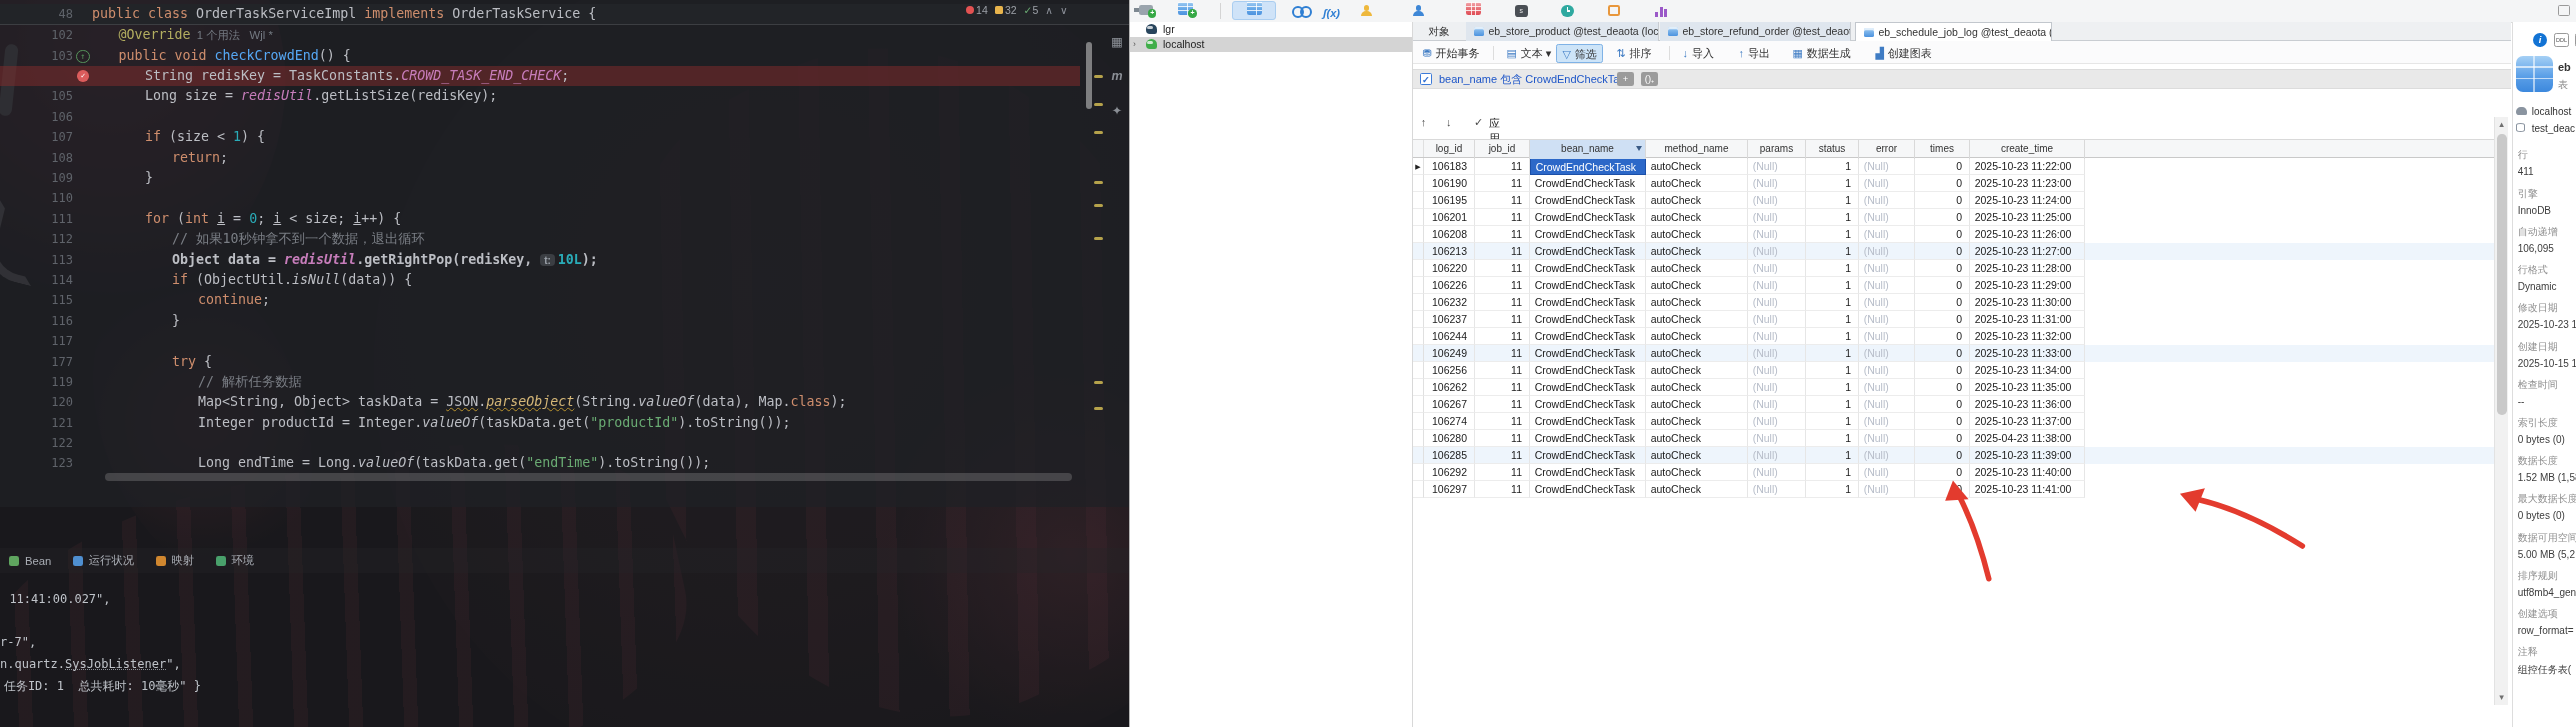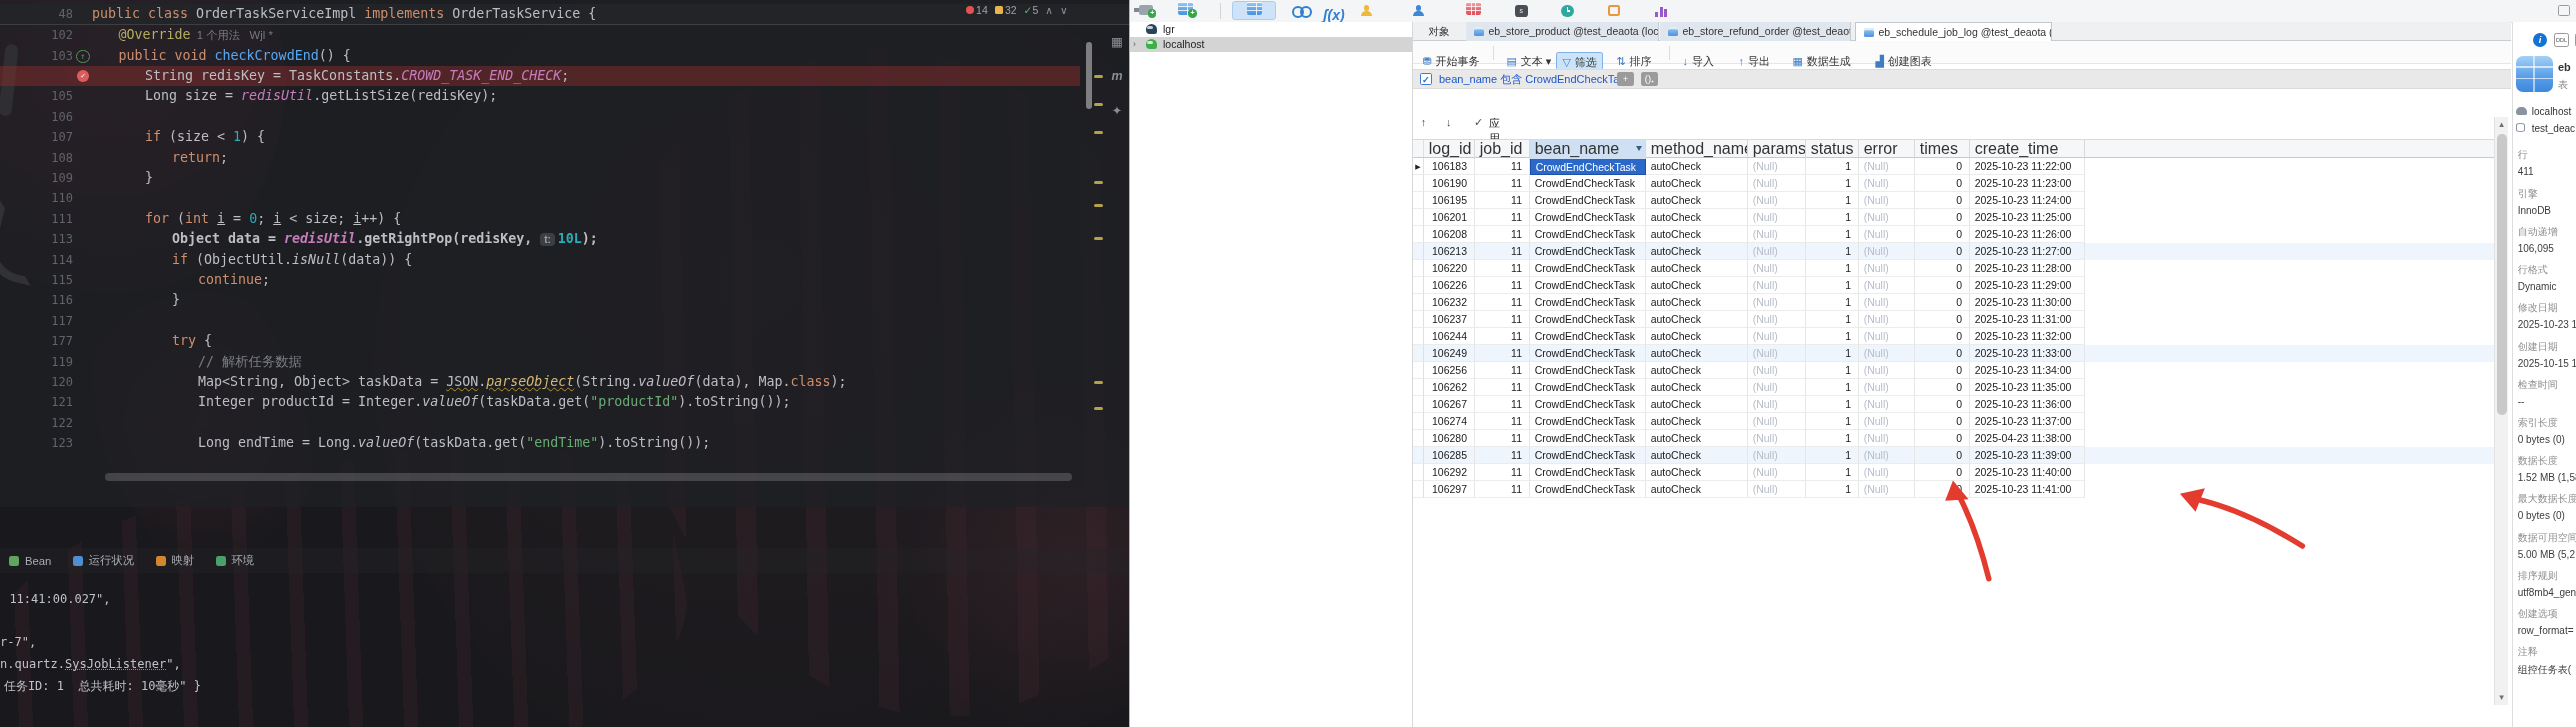--- a/index.html
+++ b/index.html
@@ -79,21 +79,21 @@
   .tbl-ic.pink{background:linear-gradient(180deg,#f2a9ae 0%,#e87278 50%,#df4c55 100%);}
   .plus-dot{position:absolute;right:-3.9px;bottom:-3.1px;width:8.6px;height:8.6px;border-radius:50%;background:#35a845;
       color:#fff;font-size:7px;line-height:8.6px;text-align:center;font-weight:bold;}
   .plug-ic{width:14px;height:9.4px;border-radius:2.3px;background:#9aa4ad;position:relative;margin-top:3.1px;}
   .plug-ic::before{content:"";position:absolute;left:-4.7px;top:2.3px;width:4.7px;height:4.7px;background:#7d8891;}
   .active-box{position:absolute;top:0.8px;width:44px;height:19.5px;background:#cfe3f8;border:0.8px solid #a9cdf0;
       border-radius:3.1px;box-sizing:border-box;}
   .glasses{width:20px;height:9.4px;margin-top:3.9px;position:relative;}
   .glasses::before,.glasses::after{content:"";position:absolute;top:0;width:7.8px;height:7.8px;border:2px solid #2f7fd3;border-radius:50%;}
   .glasses::before{left:0;} .glasses::after{right:0;}
-  .jx{color:#2f7fd3;font-size:14px;font-style:italic;font-weight:bold;margin-top:5px;}
+  .jx{color:#2f7fd3;font-size:11px;font-style:italic;font-weight:bold;margin-top:5px;}
   .person{width:11px;height:11px;position:relative;margin-top:3.1px;}
   .person::before{content:"";position:absolute;left:2.7px;top:0;width:5.5px;height:5.5px;border-radius:50%;background:#eeb83c;}
   .person::after{content:"";position:absolute;left:0;top:5.5px;width:11px;height:5.5px;border-radius:5.5px 5.5px 0 0;background:#eeb83c;}
   .person.blue::before,.person.blue::after{background:#3e87d6;}
   .darksq{width:12.5px;height:12.5px;border-radius:3.1px;background:#4a4f55;margin-top:2.3px;color:#e8e8e8;
       font-size:7px;line-height:12.5px;text-align:center;}
   .clock{width:12.5px;height:12.5px;border-radius:50%;background:#2fa9a0;margin-top:2.3px;position:relative;}
   .clock::before{content:"";position:absolute;left:5.5px;top:2.3px;width:1.6px;height:4.7px;background:#fff;}
   .clock::after{content:"";position:absolute;left:5.5px;top:5.5px;width:3.9px;height:1.6px;background:#fff;}
   .orangesq{width:11.7px;height:11.7px;border-radius:2.3px;border:2px solid #e8973c;margin-top:2.3px;box-sizing:border-box;}
@@ -112,38 +112,38 @@
   
   #nv-main{position:absolute;left:283px;top:22px;width:1098px;height:705px;}
   #tabstrip{position:absolute;left:0;top:0;width:1098px;height:19px;background:#eef0f2;border-bottom:0.8px solid #c9cdd2;box-sizing:border-box;}
   .tab{position:absolute;top:0;height:19px;line-height:18px;font-size:10.5px;color:#333;box-sizing:border-box;
       padding:0 7.8px;border-right:0.8px solid #c9cdd2;background:#dfe6ee;white-space:nowrap;overflow:hidden;}
   .tab.plain{background:transparent;border:none;}
   .tab.active{background:#fff;border:0.8px solid #c2c7cd;border-bottom:none;}
   .tbl-ic-sm{display:inline-block;width:10px;height:8.6px;border-radius:1.6px;margin-right:4.7px;vertical-align:-0.8px;
       background:linear-gradient(180deg,#9ecbf2,#4c93df);box-shadow:inset 0 2.3px 0 rgba(255,255,255,.7);}
   #actionbar{position:absolute;left:0;top:19px;width:1098px;height:23.4px;background:#fbfbfc;border-bottom:0.8px solid #e6e6e6;box-sizing:border-box;}
-  .act{position:absolute;top:11px;height:19px;line-height:19px;font-size:11px;color:#333;padding:0 5.5px;white-space:nowrap;}
+  .act{position:absolute;top:3px;height:19px;line-height:19px;font-size:11px;color:#333;padding:0 5.5px;white-space:nowrap;}
   .act .aic{color:#3f7cc4;margin-right:3.9px;font-size:11px;}
   .act.on{background:#cde4f8;border:0.8px solid #7fb2e6;border-radius:2.3px;box-sizing:border-box;}
   .act-sep{position:absolute;top:4.7px;width:0.8px;height:14px;background:#ddd;}
   #filterbar{position:absolute;left:0;top:47px;width:1098px;height:19.5px;background:#e9e9e9;
       border-top:0.8px solid #dcdcdc;border-bottom:0.8px solid #dcdcdc;box-sizing:border-box;font-size:11px;}
   #filterbar .cb{position:absolute;left:7px;top:3.1px;width:11.7px;height:11.7px;background:#fff;border:0.8px solid #3d7bd9;
       border-radius:1.6px;color:#2b6bd0;font-size:9.4px;line-height:11px;text-align:center;font-weight:bold;box-sizing:border-box;}
   #filterbar .cond{position:absolute;left:26px;top:2.3px;color:#1e56c8;}
   .fbtn{position:absolute;top:2.3px;width:17px;height:14px;background:#9b9b9b;border-radius:2.3px;color:#fff;
       text-align:center;font-size:9.4px;line-height:14px;}
   #applyrow{position:absolute;left:0;top:94px;height:19px;font-size:11px;color:#4a4a4a;}
   #applyrow span{position:absolute;top:0;}
   
   #grid{position:absolute;left:0;top:117px;}
   .g-header{display:flex;height:19px;background:#f6f7f8;border-top:0.8px solid #d9d9d9;border-bottom:0.8px solid #c9c9c9;box-sizing:border-box;width:1081px;}
-  .g-hcell{height:19px;line-height:18px;font-size:16px;color:#333;border-right:0.8px solid #d9d9d9;
-      box-sizing:border-box;padding:0 4.7px;position:relative;white-space:nowrap;overflow:hidden;flex:none;}
+  .g-hcell{height:19px;line-height:18px;font-size:10px;color:#333;border-right:0.8px solid #d9d9d9;
+      box-sizing:border-box;padding:0 4.7px;position:relative;white-space:nowrap;overflow:hidden;flex:none;text-align:center;}
   .g-hcell.hl{background:#cfe0f4;}
   .funnel{position:absolute;right:3.1px;top:5.5px;width:0;height:0;border-left:3.9px solid transparent;
       border-right:3.9px solid transparent;border-top:5.5px solid #3b5b85;}
   .g-row{display:flex;height:17px;background:#fff;}
   .g-row.tint{background:#eef5fc;}
   .g-cell{height:17px;line-height:16.4px;font-size:10.5px;color:#1a1a1a;border-right:0.8px solid #e6e6e6;
       border-bottom:0.8px solid #ececec;box-sizing:border-box;padding:0 4.7px;white-space:nowrap;overflow:hidden;flex:none;}
   .g-cell.num{text-align:right;padding-right:7px;}
   .g-cell.null{color:#b7bdc9;}
   .g-cell.selcell{background:#2c68c8;color:#fff;border:0.8px solid #1b4fa8;}
@@ -197,20 +197,21 @@
         <div class="cl"><div class="gut">102</div><div class="src" style="padding-left: 26.5px;"><span class="sg-a">@Override</span><span class="sg-h">  1 个用法   Wjl *</span></div></div>
         <div class="cl"><div class="gut">103<span class="impl-ic">↑</span></div><div class="src" style="padding-left: 26.5px;"><span class="sg-k">public void </span><span class="sg-m">checkCrowdEnd</span><span class="sg-t">() {</span></div></div>
         <div class="cl bp"><div class="gut"><span class="bp-ic">✓</span></div><div class="src" style="padding-left: 53px;"><span class="sg-t">String redisKey = TaskConstants.</span><span class="sg-f">CROWD_TASK_END_CHECK</span><span class="sg-t">;</span></div></div>
         <div class="cl"><div class="gut">105</div><div class="src" style="padding-left: 53px;"><span class="sg-t">Long size = </span><span class="sg-f">redisUtil</span><span class="sg-t">.getListSize(redisKey);</span></div></div>
         <div class="cl"><div class="gut">106</div><div class="src" style="padding-left: 53px;"></div></div>
         <div class="cl"><div class="gut">107</div><div class="src" style="padding-left: 53px;"><span class="sg-k">if </span><span class="sg-t">(size &lt; </span><span class="sg-n">1</span><span class="sg-t">) {</span></div></div>
         <div class="cl"><div class="gut">108</div><div class="src" style="padding-left: 80px;"><span class="sg-k">return</span><span class="sg-t">;</span></div></div>
         <div class="cl"><div class="gut">109</div><div class="src" style="padding-left: 53px;"><span class="sg-t">}</span></div></div>
         <div class="cl"><div class="gut">110</div><div class="src" style="padding-left: 53px;"></div></div>
         <div class="cl"><div class="gut">111</div><div class="src" style="padding-left: 53px;"><span class="sg-k">for </span><span class="sg-t">(</span><span class="sg-k">int </span><span class="sg-u">i</span><span class="sg-t"> = </span><span class="sg-n">0</span><span class="sg-t">; </span><span class="sg-u">i</span><span class="sg-t"> &lt; size; </span><span class="sg-u">i</span><span class="sg-t">++) {</span></div></div>
+        <div class="cl"><div class="gut">112</div><div class="src" style="padding-left: 80px;"><span class="sg-c">// 如果10秒钟拿不到一个数据，退出循环</span></div></div>
         <div class="cl"><div class="gut">113</div><div class="src" style="padding-left: 80px; font-weight: bold;"><span class="sg-t">Object data = </span><span class="sg-f">redisUtil</span><span class="sg-t">.getRightPop(redisKey, </span><span class="sg-hb">t:</span><span class="sg-n">10L</span><span class="sg-t">);</span></div></div>
         <div class="cl"><div class="gut">114</div><div class="src" style="padding-left: 80px;"><span class="sg-k">if </span><span class="sg-t">(ObjectUtil.</span><span class="sg-i">isNull</span><span class="sg-t">(data)) {</span></div></div>
         <div class="cl"><div class="gut">115</div><div class="src" style="padding-left: 106px;"><span class="sg-k">continue</span><span class="sg-t">;</span></div></div>
         <div class="cl"><div class="gut">116</div><div class="src" style="padding-left: 80px;"><span class="sg-t">}</span></div></div>
         <div class="cl"><div class="gut">117</div><div class="src" style="padding-left: 80px;"></div></div>
         <div class="cl"><div class="gut">177</div><div class="src" style="padding-left: 80px;"><span class="sg-k">try</span><span class="sg-t"> {</span></div></div>
         <div class="cl"><div class="gut">119</div><div class="src" style="padding-left: 106px;"><span class="sg-c">// 解析任务数据</span></div></div>
         <div class="cl"><div class="gut">120</div><div class="src" style="padding-left: 106px;"><span class="sg-t">Map&lt;String, Object&gt; taskData = </span><span class="sg-w">JSON</span><span class="sg-t">.</span><span class="sg-wi">parseObject</span><span class="sg-t">(String.</span><span class="sg-i">valueOf</span><span class="sg-t">(data), Map.</span><span class="sg-k">class</span><span class="sg-t">);</span></div></div>
         <div class="cl"><div class="gut">121</div><div class="src" style="padding-left: 106px;"><span class="sg-t">Integer productId = Integer.</span><span class="sg-i">valueOf</span><span class="sg-t">(taskData.get(</span><span class="sg-s">"productId"</span><span class="sg-t">).toString());</span></div></div>
         <div class="cl"><div class="gut">122</div></div>

